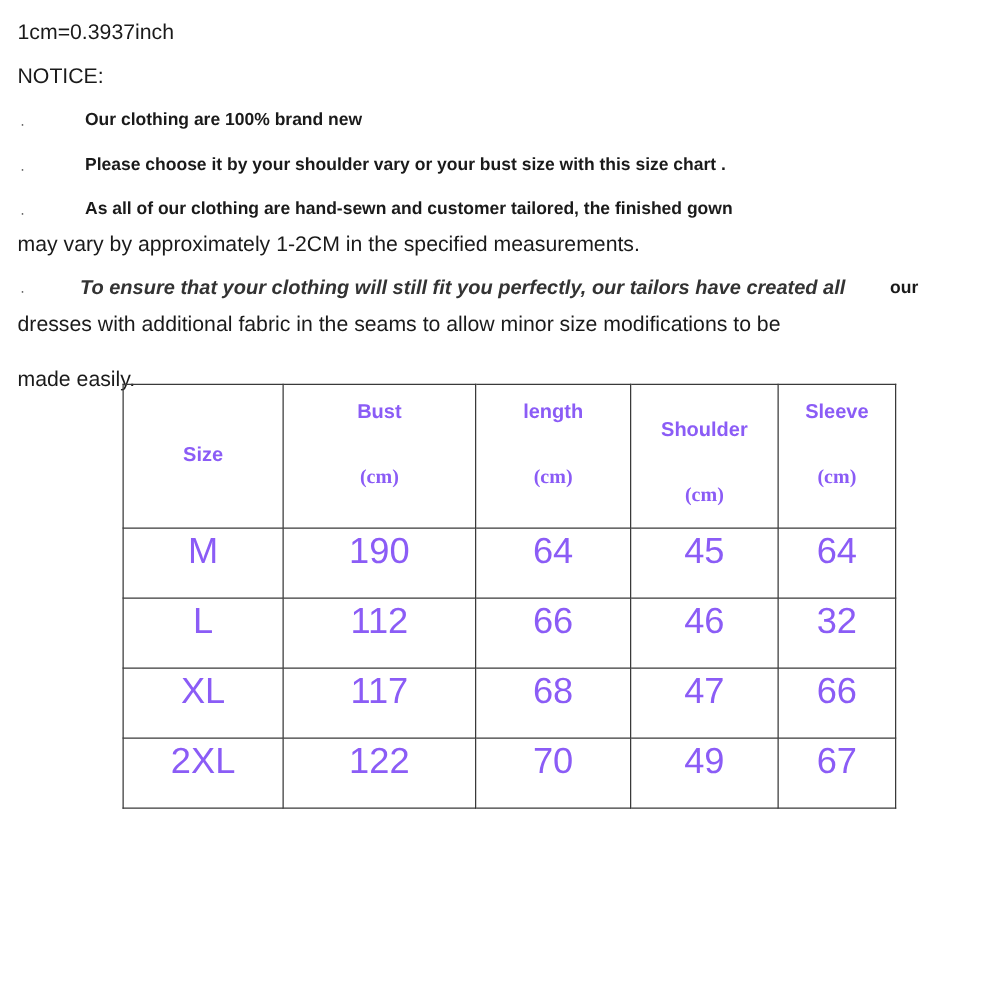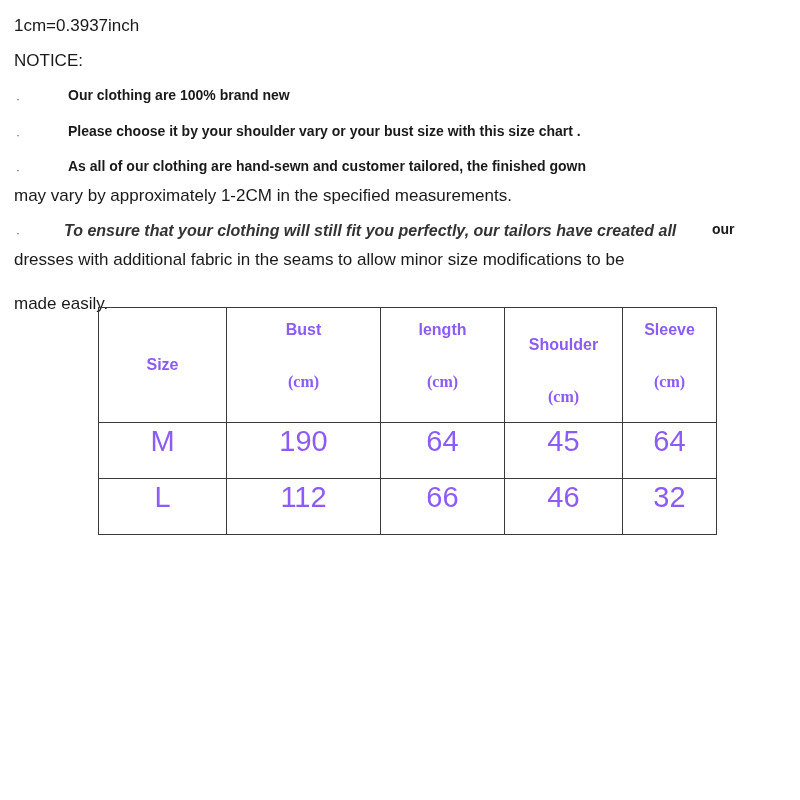--- a/index.html
+++ b/index.html
@@ -64,14 +64,28 @@
     <td>45</td>
     <td>64</td>
   </tr>
   <tr class="datarow">
     <td>L</td>
     <td>112</td>
     <td>66</td>
     <td>46</td>
     <td>32</td>
   </tr>
+  <tr class="datarow">
+    <td>XL</td>
+    <td>117</td>
+    <td>68</td>
+    <td>47</td>
+    <td>66</td>
+  </tr>
+  <tr class="datarow">
+    <td>2XL</td>
+    <td>122</td>
+    <td>70</td>
+    <td>49</td>
+    <td>67</td>
+  </tr>
 </tbody>
   </table>
 
 </body></html>

